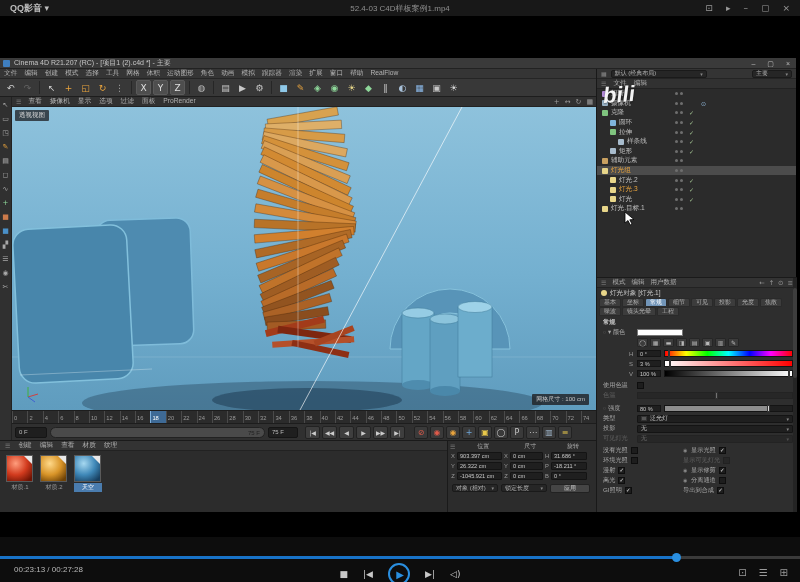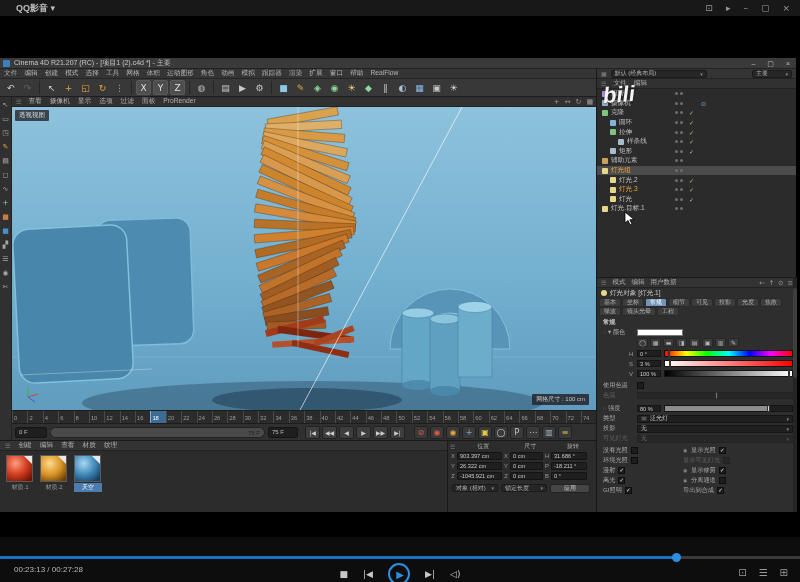--- a/index.html
+++ b/index.html
@@ -2,21 +2,21 @@
 <html><head>
 <meta charset="utf-8">
 <style>
 *{margin:0;padding:0;box-sizing:border-box}
 body{background:#000;font-family:"Liberation Sans","DejaVu Sans",sans-serif}
 #screen{position:relative;width:800px;height:582px;background:#000;overflow:hidden;color:#b8b8b8}
 .icon{font-family:"DejaVu Sans",sans-serif}
 
 
 #player-titlebar{position:absolute;top:0;left:0;width:800px;height:16px;background:#181818;display:flex;align-items:center}
-#player-titlebar .appname{font-size:9px;color:#bdbdbd;margin-left:16px}
+#player-titlebar .appname{font-size:9px;color:#bdbdbd;margin-left:10px}
 #player-titlebar .fname{position:absolute;left:0;right:0;text-align:center;font-size:8px;color:#8f8f8f}
 #pt-icons{position:absolute;right:10px;display:flex;gap:13px}
 #pt-icons span{font-size:9px;color:#9a9a9a;line-height:16px}
 
 
 #c4d{position:absolute;top:58px;left:0;width:796px;height:454px;background:#2e2e2e;font-size:7px}
 #c4d-titlebar{position:absolute;top:0;left:0;width:100%;height:11px;background:#3a3a3a;display:flex;align-items:center;border-bottom:1px solid #222}
 #c4d-titlebar .wicon{width:7px;height:7px;background:#3f7fc0;border-radius:1px;margin:0 4px 0 3px}
 #c4d-titlebar .ttl{font-size:7px;color:#c6c6c6}
 #c4d-winbtns{position:absolute;right:6px;top:0;display:flex;gap:12px}
@@ -172,20 +172,21 @@
 #pright{position:absolute;right:12px;top:30px;display:flex;gap:12px}
 #pright span{color:#9a9a9a;font-size:10px}
 </style>
 </head>
 <body>
 
 <div id="screen">
 
   <div id="player-titlebar">
     <span class="appname"><b>QQ影音</b> <span>▾</span></span>
+    <span class="fname">52.4-03 C4D样板案例1.mp4</span>
     <div id="pt-icons">
         <span class="icon" style="font-size: 9px;">⊡</span>
         <span class="icon" style="font-size: 9px;">▸</span>
         <span class="icon" style="font-size: 9px;">–</span>
         <span class="icon" style="font-size: 9px;">▢</span>
         <span class="icon" style="font-size: 9px;">×</span>
       </div>
   </div>
 
   <div id="c4d">

